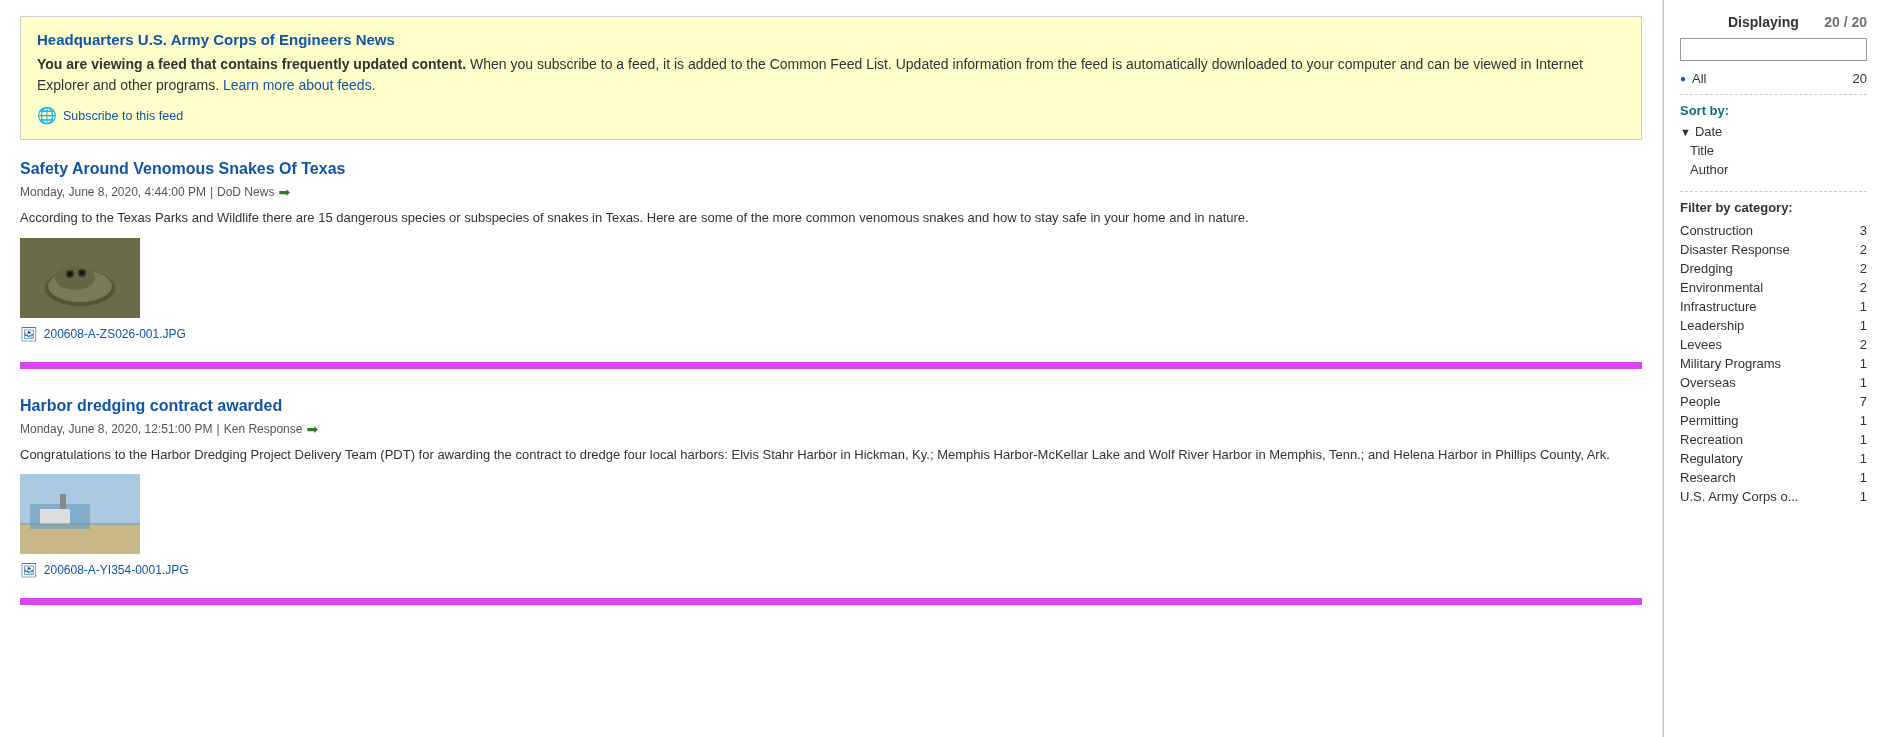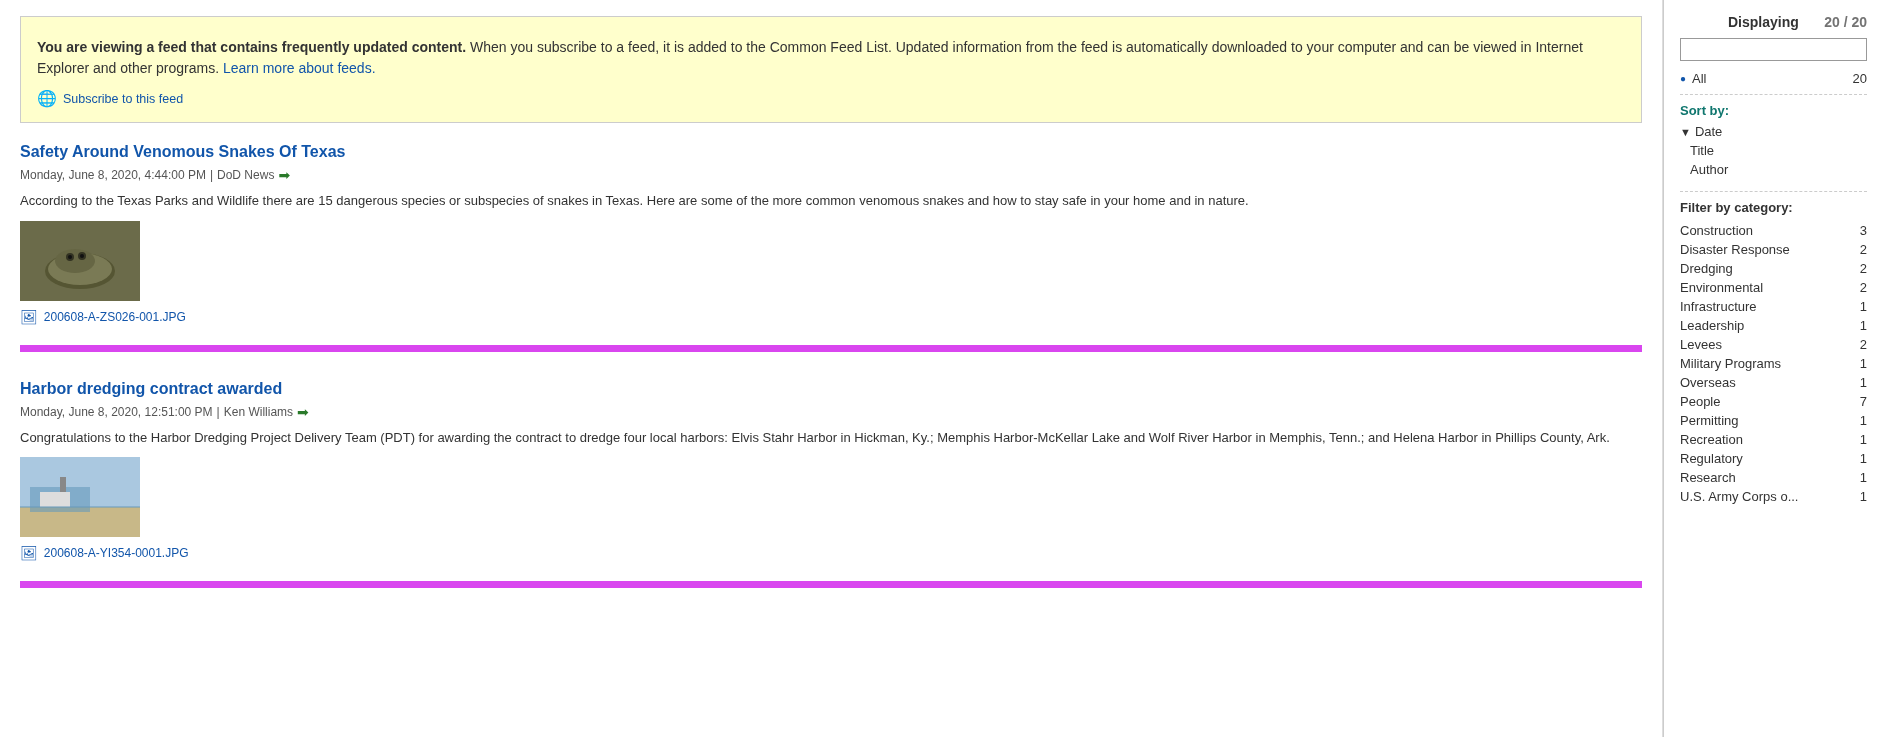--- a/index.html
+++ b/index.html
@@ -225,20 +225,21 @@
     }
   </style>
 </head>
 <body>
 
 <div class="page-layout">
 
   <div class="main-content">
 
     <div class="banner">
+      <a class="banner-title" href="#">Headquarters U.S. Army Corps of Engineers News</a>
       <p class="banner-body">
         <strong>You are viewing a feed that contains frequently updated content.</strong>
         <span> When you subscribe to a feed, it is added to the Common Feed List. Updated information from the feed is automatically downloaded to your computer and can be viewed in Internet Explorer and other programs.</span>
         <a class="banner-link" href="#">Learn more about feeds.</a>
       </p>
       <div class="subscribe-row">
         <span class="subscribe-icon">🌐</span>
         <a class="subscribe-link" href="#">Subscribe to this feed</a>
       </div>
     </div>
@@ -270,21 +271,21 @@
           <span class="attachment-icon">🖼</span>
           <span>200608-A-ZS026-001.JPG</span>
         </a>
       </div>
 
       <div class="article">
         <a class="article-title" href="#">Harbor dredging contract awarded</a>
         <div class="article-meta">
           <span>Monday, June 8, 2020, 12:51:00 PM</span>
           <span>|</span>
-          <span>Ken Williams</span>
+          <span>Ken Response</span>
           <span class="meta-arrow">➡</span>
         </div>
         <p class="article-body">Congratulations to the Harbor Dredging Project Delivery Team (PDT) for awarding the contract to dredge four local harbors: Elvis Stahr Harbor in Hickman, Ky.; Memphis Harbor-McKellar Lake and Wolf River Harbor in Memphis, Tenn.; and Helena Harbor in Phillips County, Ark.</p>
         <div class="article-image harbor-img">
           <svg width="120" height="80" viewBox="0 0 120 80">
             <rect width="120" height="80" fill="#aac8e0"></rect>
             <rect y="50" width="120" height="30" fill="#c8b888"></rect>
             <rect x="10" y="30" width="60" height="25" fill="#6699bb" opacity="0.6"></rect>
             <rect x="40" y="20" width="6" height="20" fill="#888"></rect>
             <rect x="20" y="35" width="30" height="15" fill="#ddd"></rect>

